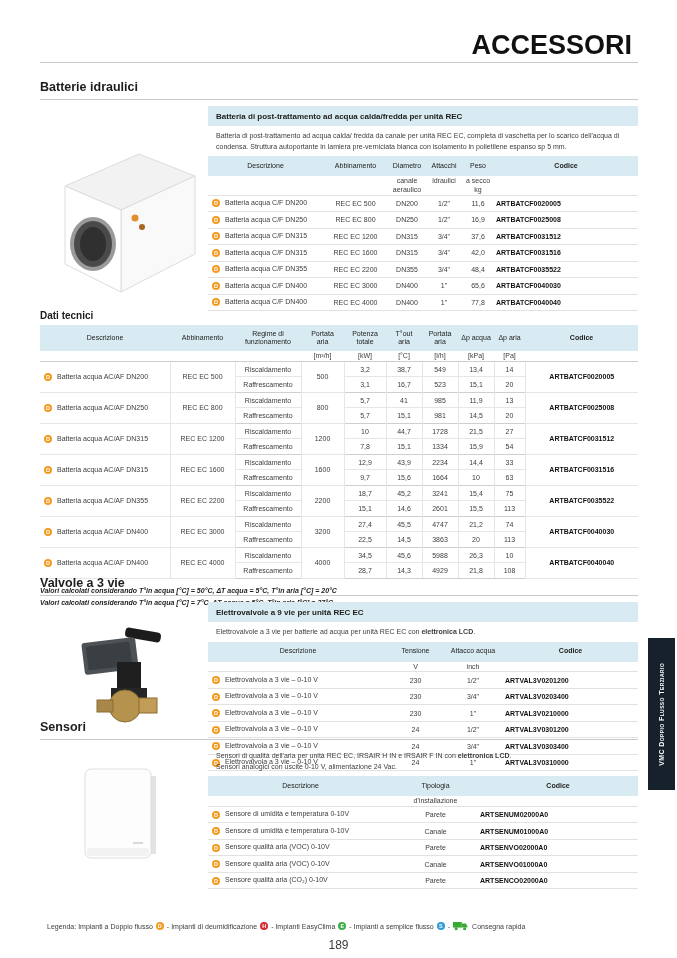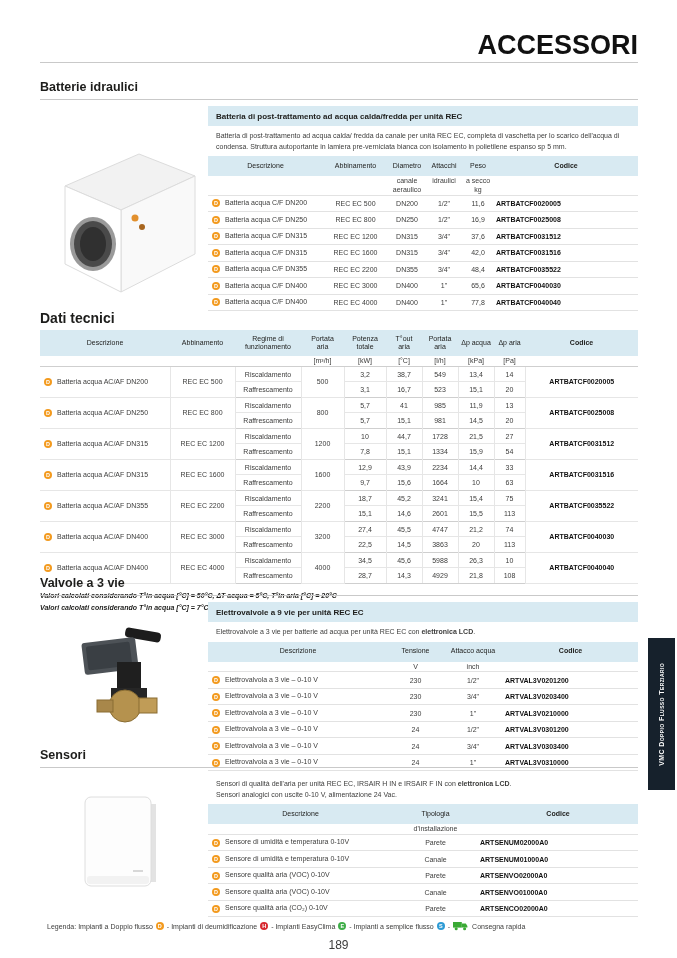--- a/index.html
+++ b/index.html
@@ -1,19 +1,19 @@
 <!DOCTYPE html>
 <html><head>
 <meta charset="utf-8">
 <style>
   html,body{margin:0;padding:0;background:#fff;}
   .page{position:relative;width:677px;height:958px;background:#fff;overflow:hidden;
         font-family:"Liberation Sans",sans-serif;color:#1d1d1b;}
   
-  .page-title{position:absolute;top:30px;right:39px;font-size:27px;font-weight:bold;letter-spacing:0px;color:#111;}
+  .page-title{position:absolute;top:30px;right:45px;font-size:27px;font-weight:bold;letter-spacing:0px;color:#111;}
   .title-rule{position:absolute;top:62px;left:40px;width:598px;height:1px;background:#c9c9c9;}
   
   .section{position:absolute;left:40px;width:598px;}
   .sec-h{font-size:12.5px;font-weight:bold;padding-bottom:5px;border-bottom:1px solid #c9c9c9;}
   .card{display:flex;margin-top:6px;}
   .img-col{width:168px;display:flex;justify-content:center;align-items:flex-start;}
   .content-col{width:430px;}
   .blue-title{background:#d8eaf2;font-size:8px;font-weight:bold;padding:6px 15px 5px 8px;}
   .desc-p{font-size:7px;line-height:1.5;color:#3c3c3b;margin:5px 8px 4px 8px;}
   .desc-p .b{font-weight:bold;}
@@ -27,21 +27,21 @@
   td{height:13.5px;text-align:center;color:#3c3c3b;padding:1px 2px;}
   .rows td{border-top:1px solid #e2e2e2;}
   .rows tr:last-child td{border-bottom:1px solid #e2e2e2;}
   .cdesc{text-align:left;padding-left:4px;white-space:nowrap;}
   .ccod{text-align:left;font-weight:bold;color:#111;white-space:nowrap;}
   .bdg{display:inline-flex;width:8px;height:8px;border-radius:50%;background:#f39a1e;color:#fff;
        font-size:5.5px;font-weight:bold;align-items:center;justify-content:center;
        vertical-align:middle;margin-right:5px;flex:0 0 auto;}
   .bdg.h{background:#d7282f;} .bdg.e{background:#3fae49;} .bdg.s{background:#2d9bd5;}
   
-  .dt-h{font-size:14px;font-weight:bold;margin-bottom:4px;}
+  .dt-h{font-size:10px;font-weight:bold;margin-bottom:4px;}
   .dt th{background-image:linear-gradient(to bottom,#d8eaf2 0px,#d8eaf2 26px,rgba(255,255,255,0) 26px);}
   .dt .thm{height:26px;}
   .dt td{height:12.5px;}
   .dt tr.rtop td{border-top:1px solid #cfcfcf;border-bottom:1px solid #e6e6e6;}
   .dt tbody tr:last-child td{border-bottom:1px solid #cfcfcf;}
   .dt td.vl{border-left:1px solid #e6e6e6;}
   .dt .ccod{text-align:center;}
   
   .footnotes{margin-top:6px;font-size:7px;font-weight:bold;font-style:italic;line-height:1.7;color:#1d1d1b;}
   .legend{position:absolute;left:47px;top:921px;display:flex;align-items:center;gap:3px;
@@ -495,21 +495,21 @@
                 <td>24</td>
                 <td>1"</td>
                 <td class="ccod">ARTVAL3V0310000</td>
               </tr>
             </tbody>
         </table>
       </div>
     </div>
   </div>
 
-  <div class="section" style="top:748px;">
+  <div class="section" style="top:720px;">
     <div class="sec-h">Sensori</div>
     <div class="card">
       <div class="img-col">
         <svg width="95" height="105" viewBox="0 0 95 105" style="margin-top:18px;">
           <rect x="70" y="12" width="9" height="78" fill="#e3e3e3"></rect>
           <rect x="8" y="5" width="66" height="89" rx="6" fill="#fdfdfd" stroke="#dedede"></rect>
           <rect x="10" y="84" width="62" height="8" rx="3" fill="#f2f2f2"></rect>
           <rect x="56" y="78" width="10" height="2" fill="#d8d8d8"></rect>
         </svg>
       </div>

